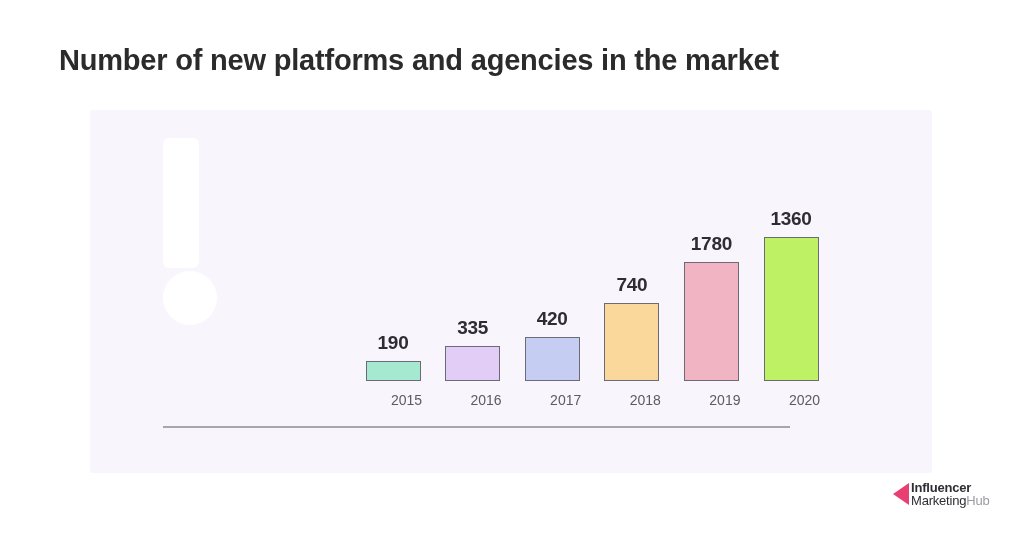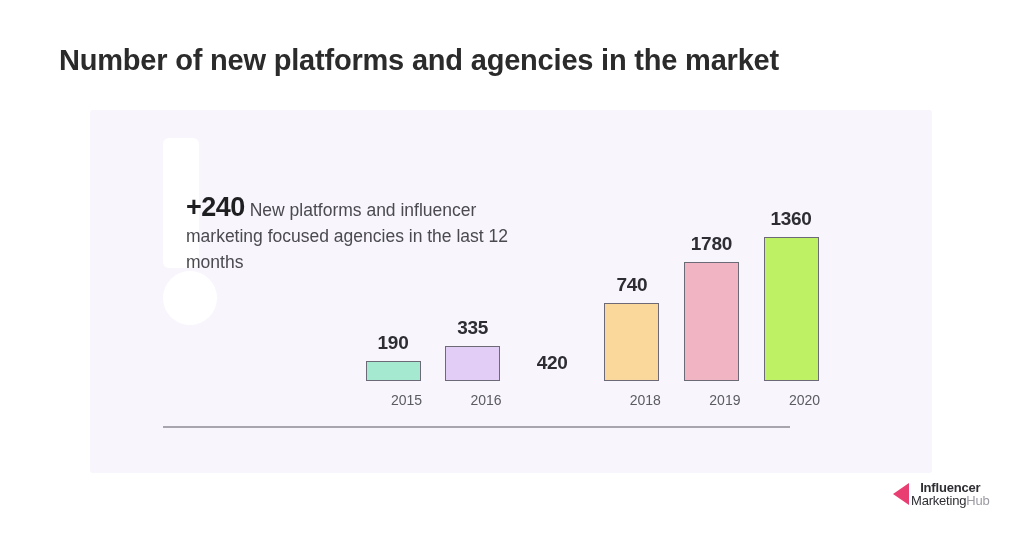--- a/index.html
+++ b/index.html
@@ -158,21 +158,20 @@
     width: 0;
     height: 0;
     border-top: 11px solid transparent;
     border-bottom: 11px solid transparent;
     border-right: 16px solid #e83e72;
     margin-right: 2px;
   }
   .logo-text {
     line-height: 13px;
     font-family: "Liberation Sans", sans-serif;
-    text-align: center;
   }
   .logo-line1 {
     font-size: 13px;
     font-weight: bold;
     color: #2e2e33;
     letter-spacing: -0.2px;
     display: block;
   }
   .logo-line2 {
     font-size: 13px;
@@ -188,42 +187,41 @@
 
 <div id="canvas">
 
   <div class="chart-title">Number of new platforms and agencies in the market</div>
 
   <div class="panel">
 
     <div class="deco-bar"></div>
     <div class="deco-dot"></div>
 
-    <div class="annotation">
-      <span class="big">+240</span>
-      <span>New platforms and influencer marketing focused agencies in the last 12 months</span>
-    </div>
 
     <div class="plot">
       <div class="axis-line"></div>
       <div class="bars" id="bars">
           <div class="bar-group" style="left: 190px;">
             <div class="bar-value">190</div>
             <div class="bar-rect" style="height: 20.1176px; background: rgb(165, 234, 208);">
               <div class="bar-label">2015</div>
             </div>
           </div>
           <div class="bar-group" style="left: 269.6px;">
             <div class="bar-value">335</div>
             <div class="bar-rect" style="height: 35.4706px; background: rgb(226, 205, 247);">
               <div class="bar-label">2016</div>
             </div>
           </div>
           <div class="bar-group" style="left: 349.2px;">
             <div class="bar-value">420</div>
+            <div class="bar-rect" style="height: 44.4706px; background: rgb(197, 206, 242);">
+              <div class="bar-label">2017</div>
+            </div>
           </div>
           <div class="bar-group" style="left: 428.8px;">
             <div class="bar-value">740</div>
             <div class="bar-rect" style="height: 78.3529px; background: rgb(250, 215, 154);">
               <div class="bar-label">2018</div>
             </div>
           </div>
           <div class="bar-group" style="left: 508.4px;">
             <div class="bar-value">1780</div>
             <div class="bar-rect" style="height: 118.588px; background: rgb(240, 180, 195);">

